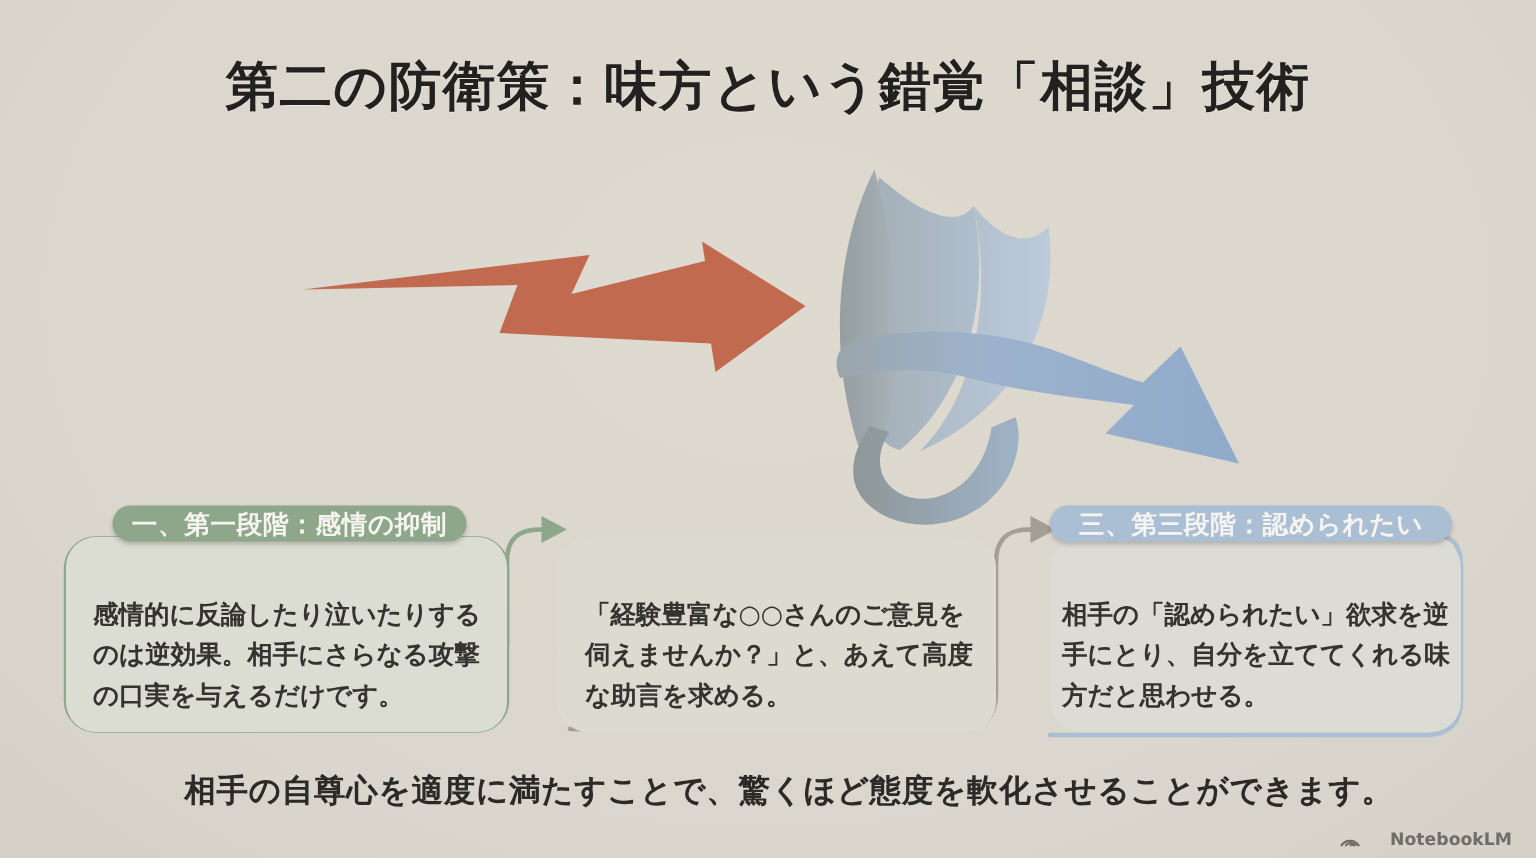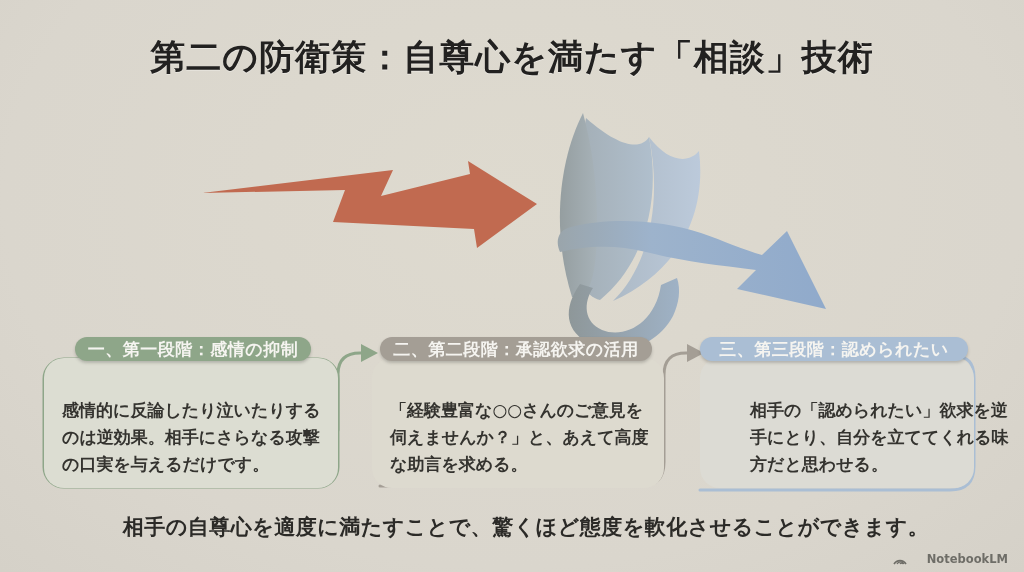--- a/index.html
+++ b/index.html
@@ -27,21 +27,21 @@
   .boxbg{position:absolute;top:358px;height:130px;border-radius:20px;}
   .boxbg1{left:44px;width:294px;background:#dcddd2;}
   .boxbg2{left:372px;width:292px;background:#dddacf;}
   .boxbg3{left:700px;width:274px;background:#dcdbd4;}
   .body-text{
     position:absolute;top:397px;font-size:17px;font-weight:600;
     color:#34332f;line-height:1.6;letter-spacing:0;
   }
   .body1{left:62px;width:260px;}
   .body2{left:390px;width:266px;}
-  .body3{left:708px;width:262px;margin-left:42px;}
+  .body3{left:708px;width:262px;}
   .caption{
     position:absolute;top:513px;left:0;right:0;text-align:center;
     font-size:21px;font-weight:700;color:#2b2a27;letter-spacing:.5px;padding-left:28px;
   }
   .watermark{
     position:absolute;right:16px;bottom:6px;display:flex;align-items:center;gap:20px;
     font-size:11.5px;font-weight:600;color:#6e6d67;
   }
 </style>
 </head>
@@ -92,28 +92,27 @@
       <path d="M 338,430 L 338,374 C 338,360 345,353 360,353 L 363,353"></path>
     </g>
     <polygon points="361,344 378,353 361,362" fill="#8ea689"></polygon>
 
     <path d="M 380,486 L 640,486 Q 664,486 664,462 L 664,375 C 664,360 671,353 686,353 L 689,353" stroke="#a49e95" stroke-width="3" fill="none" stroke-linecap="round"></path>
     <polygon points="687,344 704,353 687,362" fill="#a49e95"></polygon>
 
     <path d="M 700,490 L 950,490 Q 974,490 974,466 L 974,378 C 974,362 968,357 954,356" stroke="#aabed4" stroke-width="3" fill="none" stroke-linecap="round"></path>
   </svg>
 
-  <div class="title">第二の防衛策：自尊心を満たす「相談」技術</div>
+  <div class="title">第二の防衛策：味方という錯覚「相談」技術</div>
 
   <div class="boxbg boxbg1"></div>
   <div class="boxbg boxbg2"></div>
   <div class="boxbg boxbg3"></div>
 
   <div class="pill pill1">一、第一段階：感情の抑制</div>
-  <div class="pill pill2">二、第二段階：承認欲求の活用</div>
   <div class="pill pill3">三、第三段階：認められたい</div>
 
   <div class="body-text body2">「経験豊富な○○さんのご意見を伺えませんか？」と、あえて高度な助言を求める。</div>
   <div class="body-text body1">感情的に反論したり泣いたりするのは逆効果。相手にさらなる攻撃の口実を与えるだけです。</div>
   <div class="body-text body3">相手の「認められたい」欲求を逆手にとり、自分を立ててくれる味方だと思わせる。</div>
 
   <div class="caption">相手の自尊心を適度に満たすことで、驚くほど態度を軟化させることができます。</div>
 
   <div class="watermark">
     <svg width="14" height="11" viewBox="0 0 14 11">

